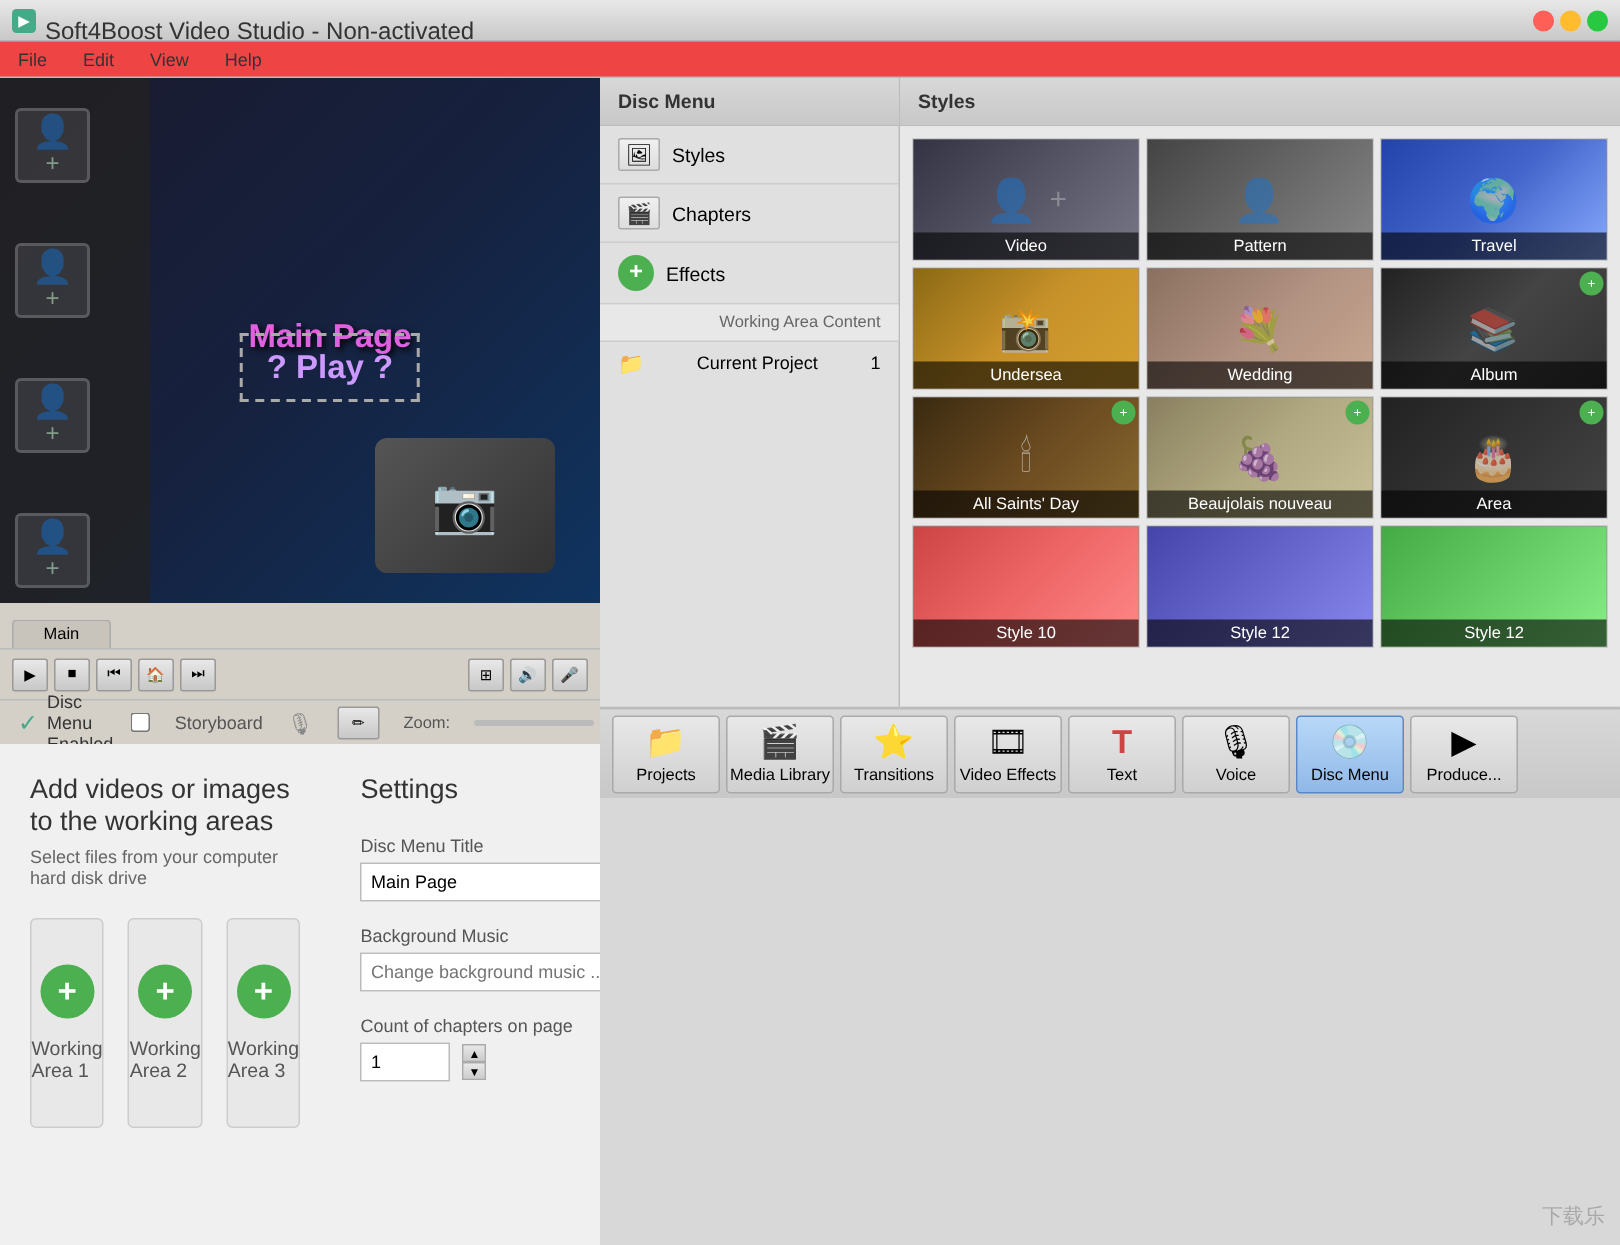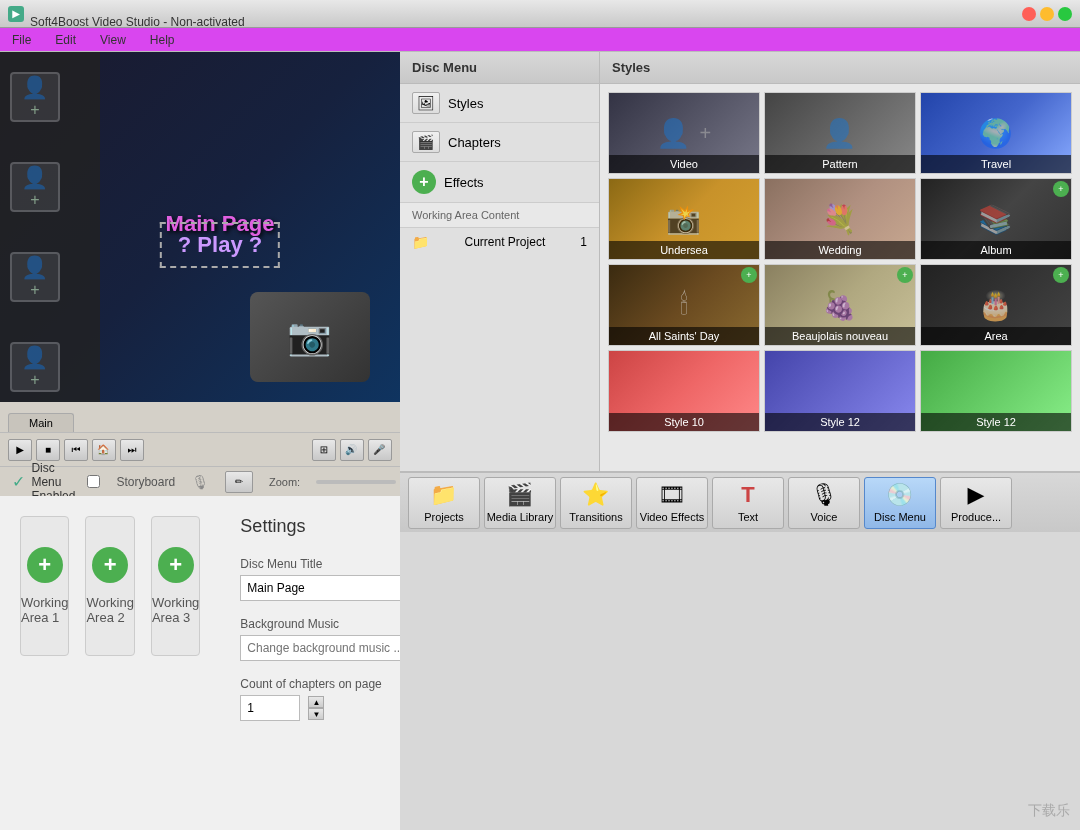--- a/index.html
+++ b/index.html
@@ -10,30 +10,30 @@
       background: linear-gradient(to bottom, #e8e8e8, #c8c8c8);
       height: 28px;
       display: flex;
       align-items: center;
       justify-content: space-between;
       padding: 0 8px;
       border-bottom: 1px solid #999;
     }
     .title-bar-left { display: flex; align-items: center; gap: 6px; }
     .title-bar-icon { width: 16px; height: 16px; background: #4a8; border-radius: 3px; display: flex; align-items: center; justify-content: center; font-size: 10px; color: white; }
-    .title-bar-text { font-size: 12px; color: #333; margin-top: 16px; }
+    .title-bar-text { font-size: 16px; color: #333; margin-top: 16px; }
     .title-bar-buttons { display: flex; gap: 4px; }
     .title-btn { width: 14px; height: 14px; border-radius: 50%; border: none; cursor: pointer; }
     .title-btn.red { background: #ff5f57; }
     .title-btn.yellow { background: #febc2e; }
     .title-btn.green { background: #28c840; }
 
     
     .menu-bar {
-      background: #d946ef;
+      background: #ef4444;
       height: 24px;
       display: flex;
       align-items: center;
       padding: 0 8px;
       border-bottom: 1px solid #bbb;
       gap: 16px;
     }
     .menu-item { font-size: 12px; color: #333; cursor: pointer; padding: 2px 4px; }
 
     
@@ -360,20 +360,21 @@
       font-size: 16px;
       font-weight: bold;
     }
 
     .working-area-content-label {
       background: #e8e8e8;
       padding: 6px 12px;
       font-size: 11px;
       color: #666;
       border-bottom: 1px solid #ccc;
+      text-align: right;
     }
 
     .current-project-row {
       display: flex;
       align-items: center;
       justify-content: space-between;
       padding: 6px 12px;
       font-size: 12px;
     }
     .project-icon { color: #4a8; font-size: 14px; }
@@ -637,20 +638,24 @@
         <span style="font-size:14px; color:#888;">🎙</span>
         <button class="ctrl-btn" style="width:28px; height:22px;">✏</button>
         <span class="zoom-label">Zoom:</span>
         <div class="zoom-slider"></div>
         <button class="ctrl-btn" style="width:22px; height:22px; font-size:10px;">⛶</button>
       </div>
     </div>
 
     <div class="bottom-half">
       <div class="working-section">
+        <div class="working-header">
+          <h2>Add videos or images to the working areas</h2>
+          <p>Select files from your computer hard disk drive</p>
+        </div>
         <div class="working-areas">
           <div class="working-area-box">
             <div class="add-circle">+</div>
             <span class="working-area-label">Working Area 1</span>
           </div>
           <div class="working-area-box">
             <div class="add-circle">+</div>
             <span class="working-area-label">Working Area 2</span>
           </div>
           <div class="working-area-box">

